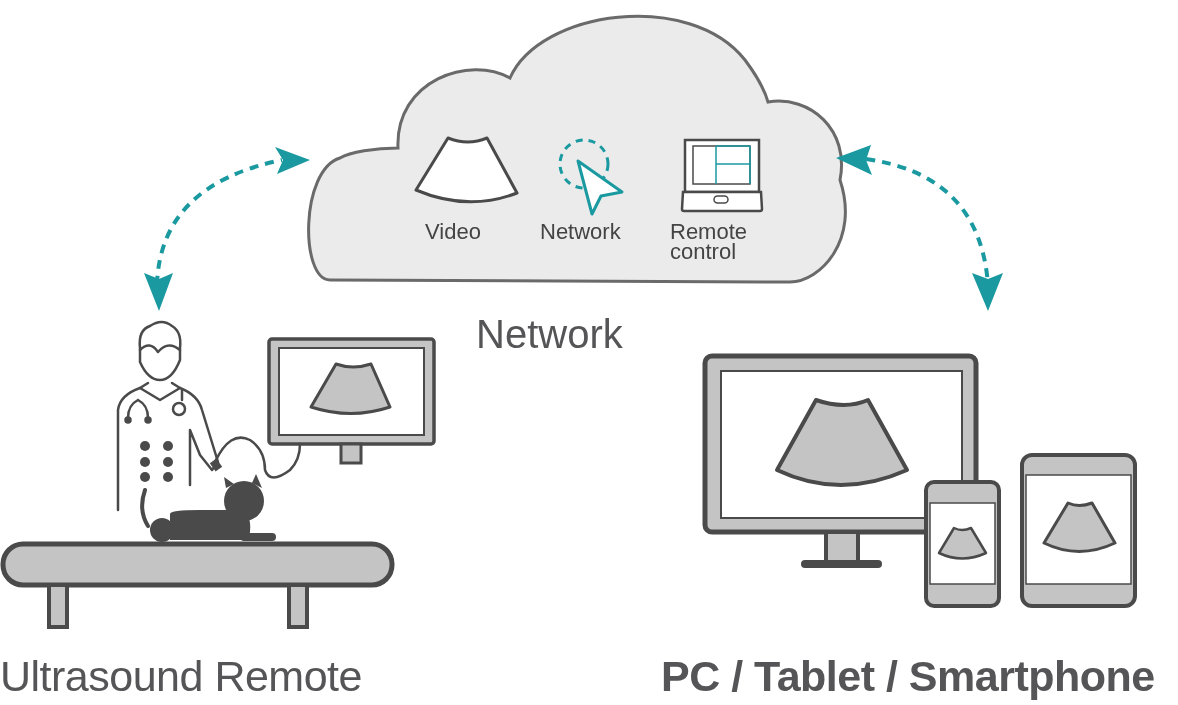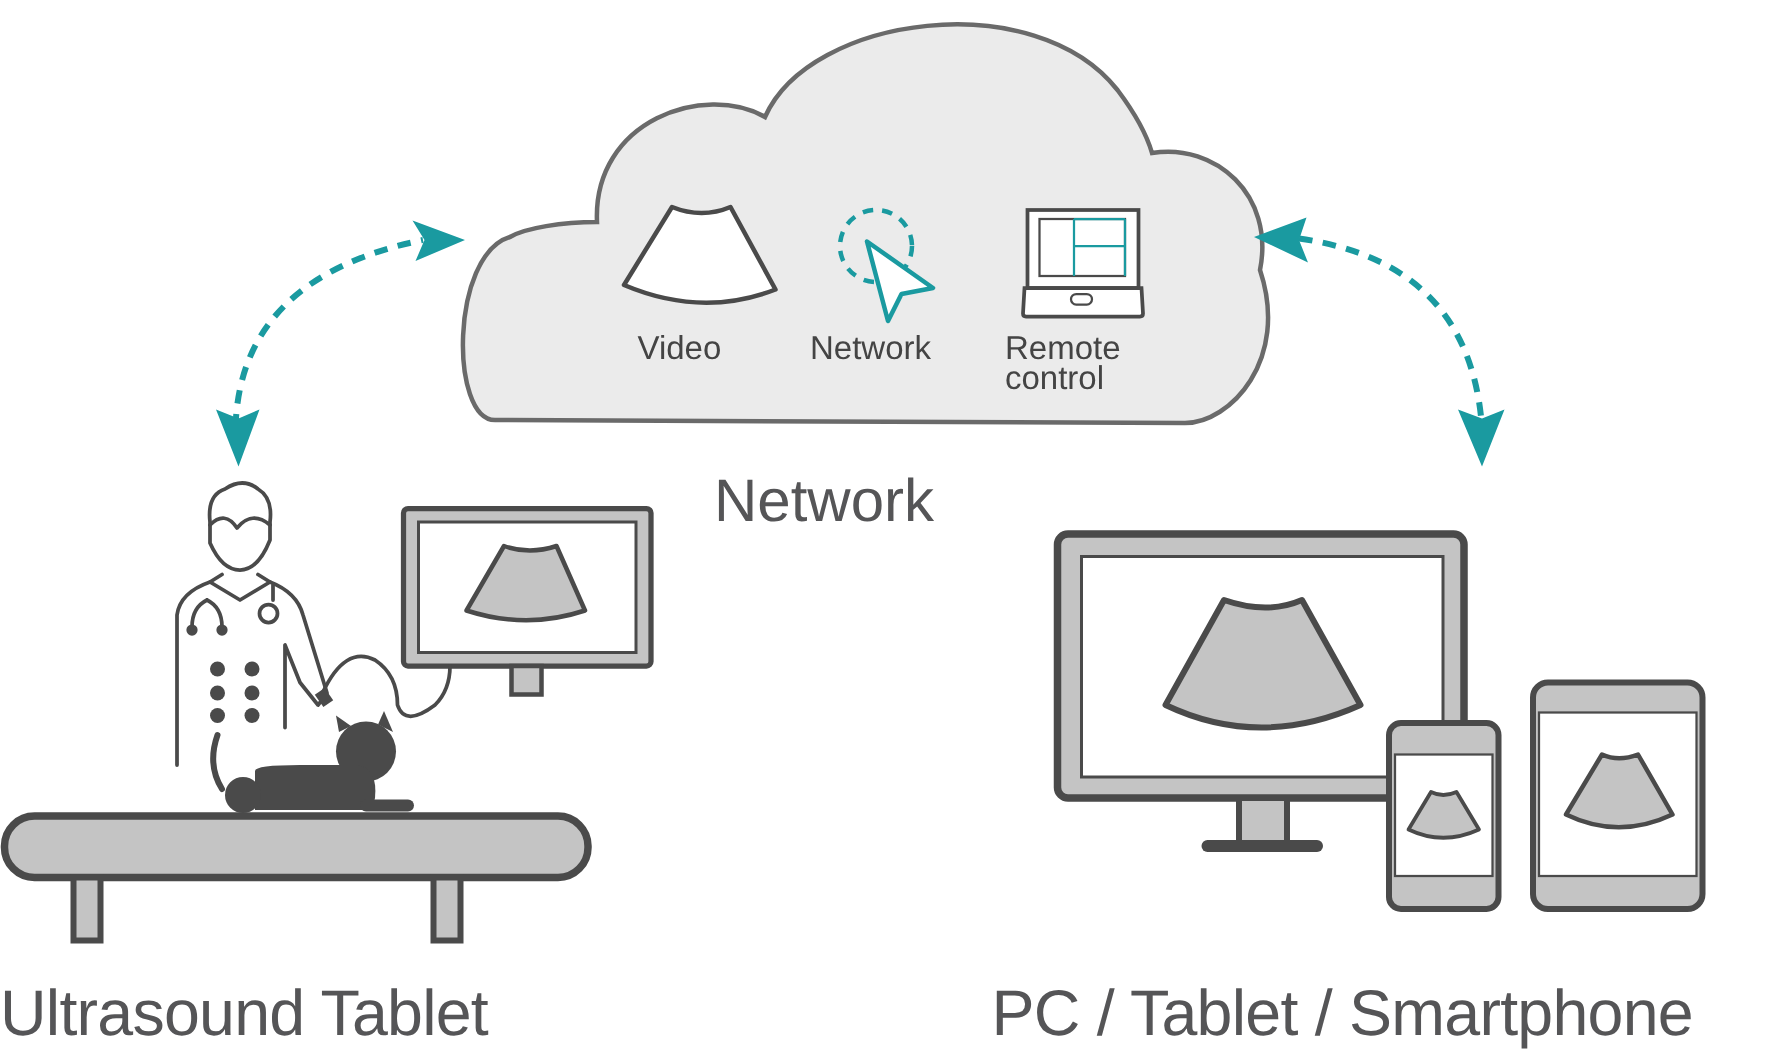--- a/index.html
+++ b/index.html
@@ -116,14 +116,14 @@
   </g>
 </svg>
 
 <div class="lbl small" style="left:425px;top:222px;width:80px;">Video</div>
 <div class="lbl small" style="left:540px;top:222px;width:110px;">Network</div>
 <div class="lbl small" style="left:670px;top:222px;width:105px;">
   <div>Remote</div>
   <div>control</div>
 </div>
 <div class="lbl net" style="left:476px;top:288px;margin-top:24px;">Network</div>
-<div class="lbl big" style="left:0px;top:652px;">Ultrasound Tablet</div>
-<div class="lbl big" style="left:661px;top:652px;">PC / Tablet / Smartphone</div>
+<div class="lbl big" style="left:0px;top:652px;">Ultrasound Remote</div>
+<div class="lbl big" style="left:661px;top:652px;font-weight:bold;">PC / Tablet / Smartphone</div>
 
 </body></html>

